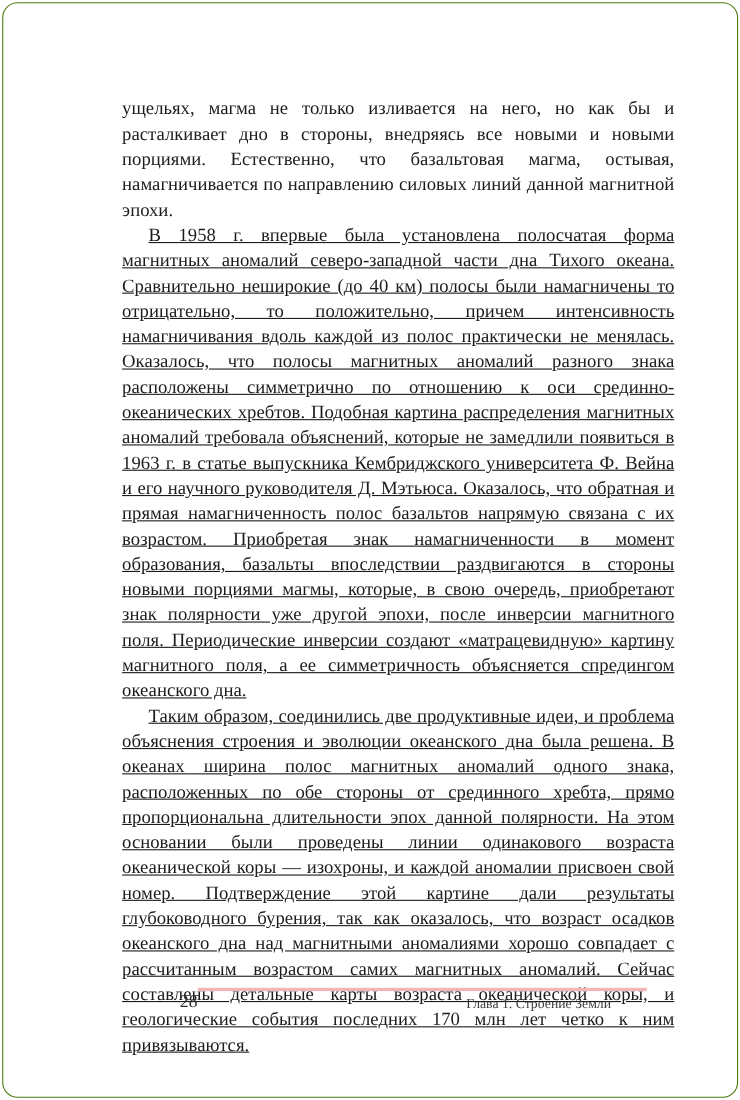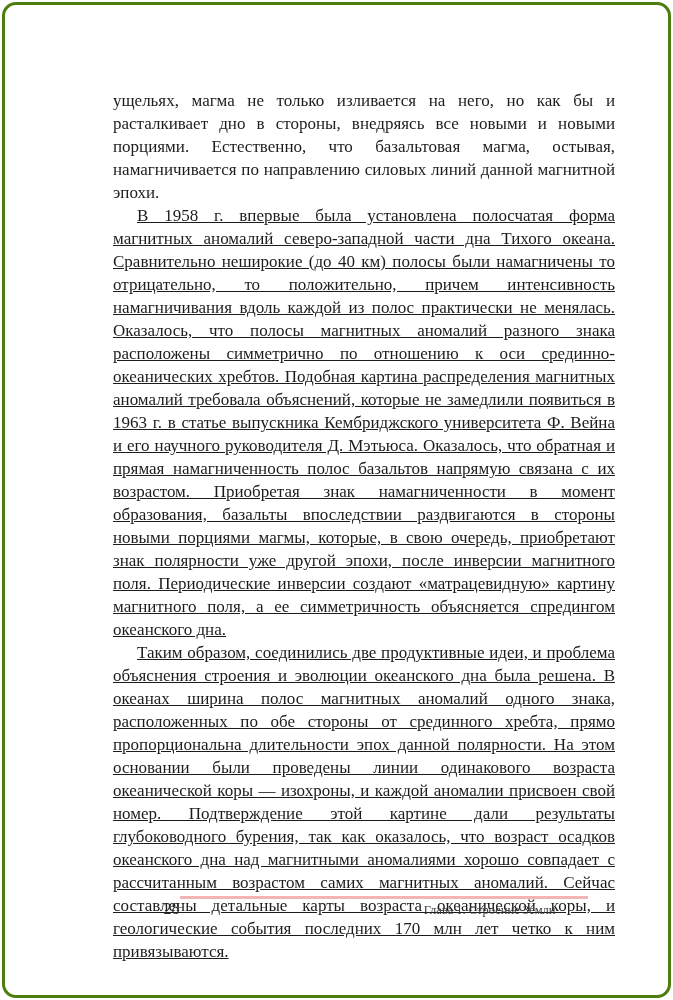--- a/index.html
+++ b/index.html
@@ -7,21 +7,21 @@
     width: 673px;
     background: #ffffff;
     font-family: "Liberation Serif", "DejaVu Serif", serif;
   }
   .page {
     position: relative;
     width: 669px;
     height: 996px;
     margin: 2px auto;
     background: #ffffff;
-    border: 3px solid #4d7c0f;
+    border: 1px solid #4d7c0f;
     border-radius: 14px;
     overflow: hidden;
   }
   .text-block {
     position: absolute;
     top: 84px;
     left: 108px;
     width: 502px;
     color: #1c1c1c;
     font-size: 17px;

